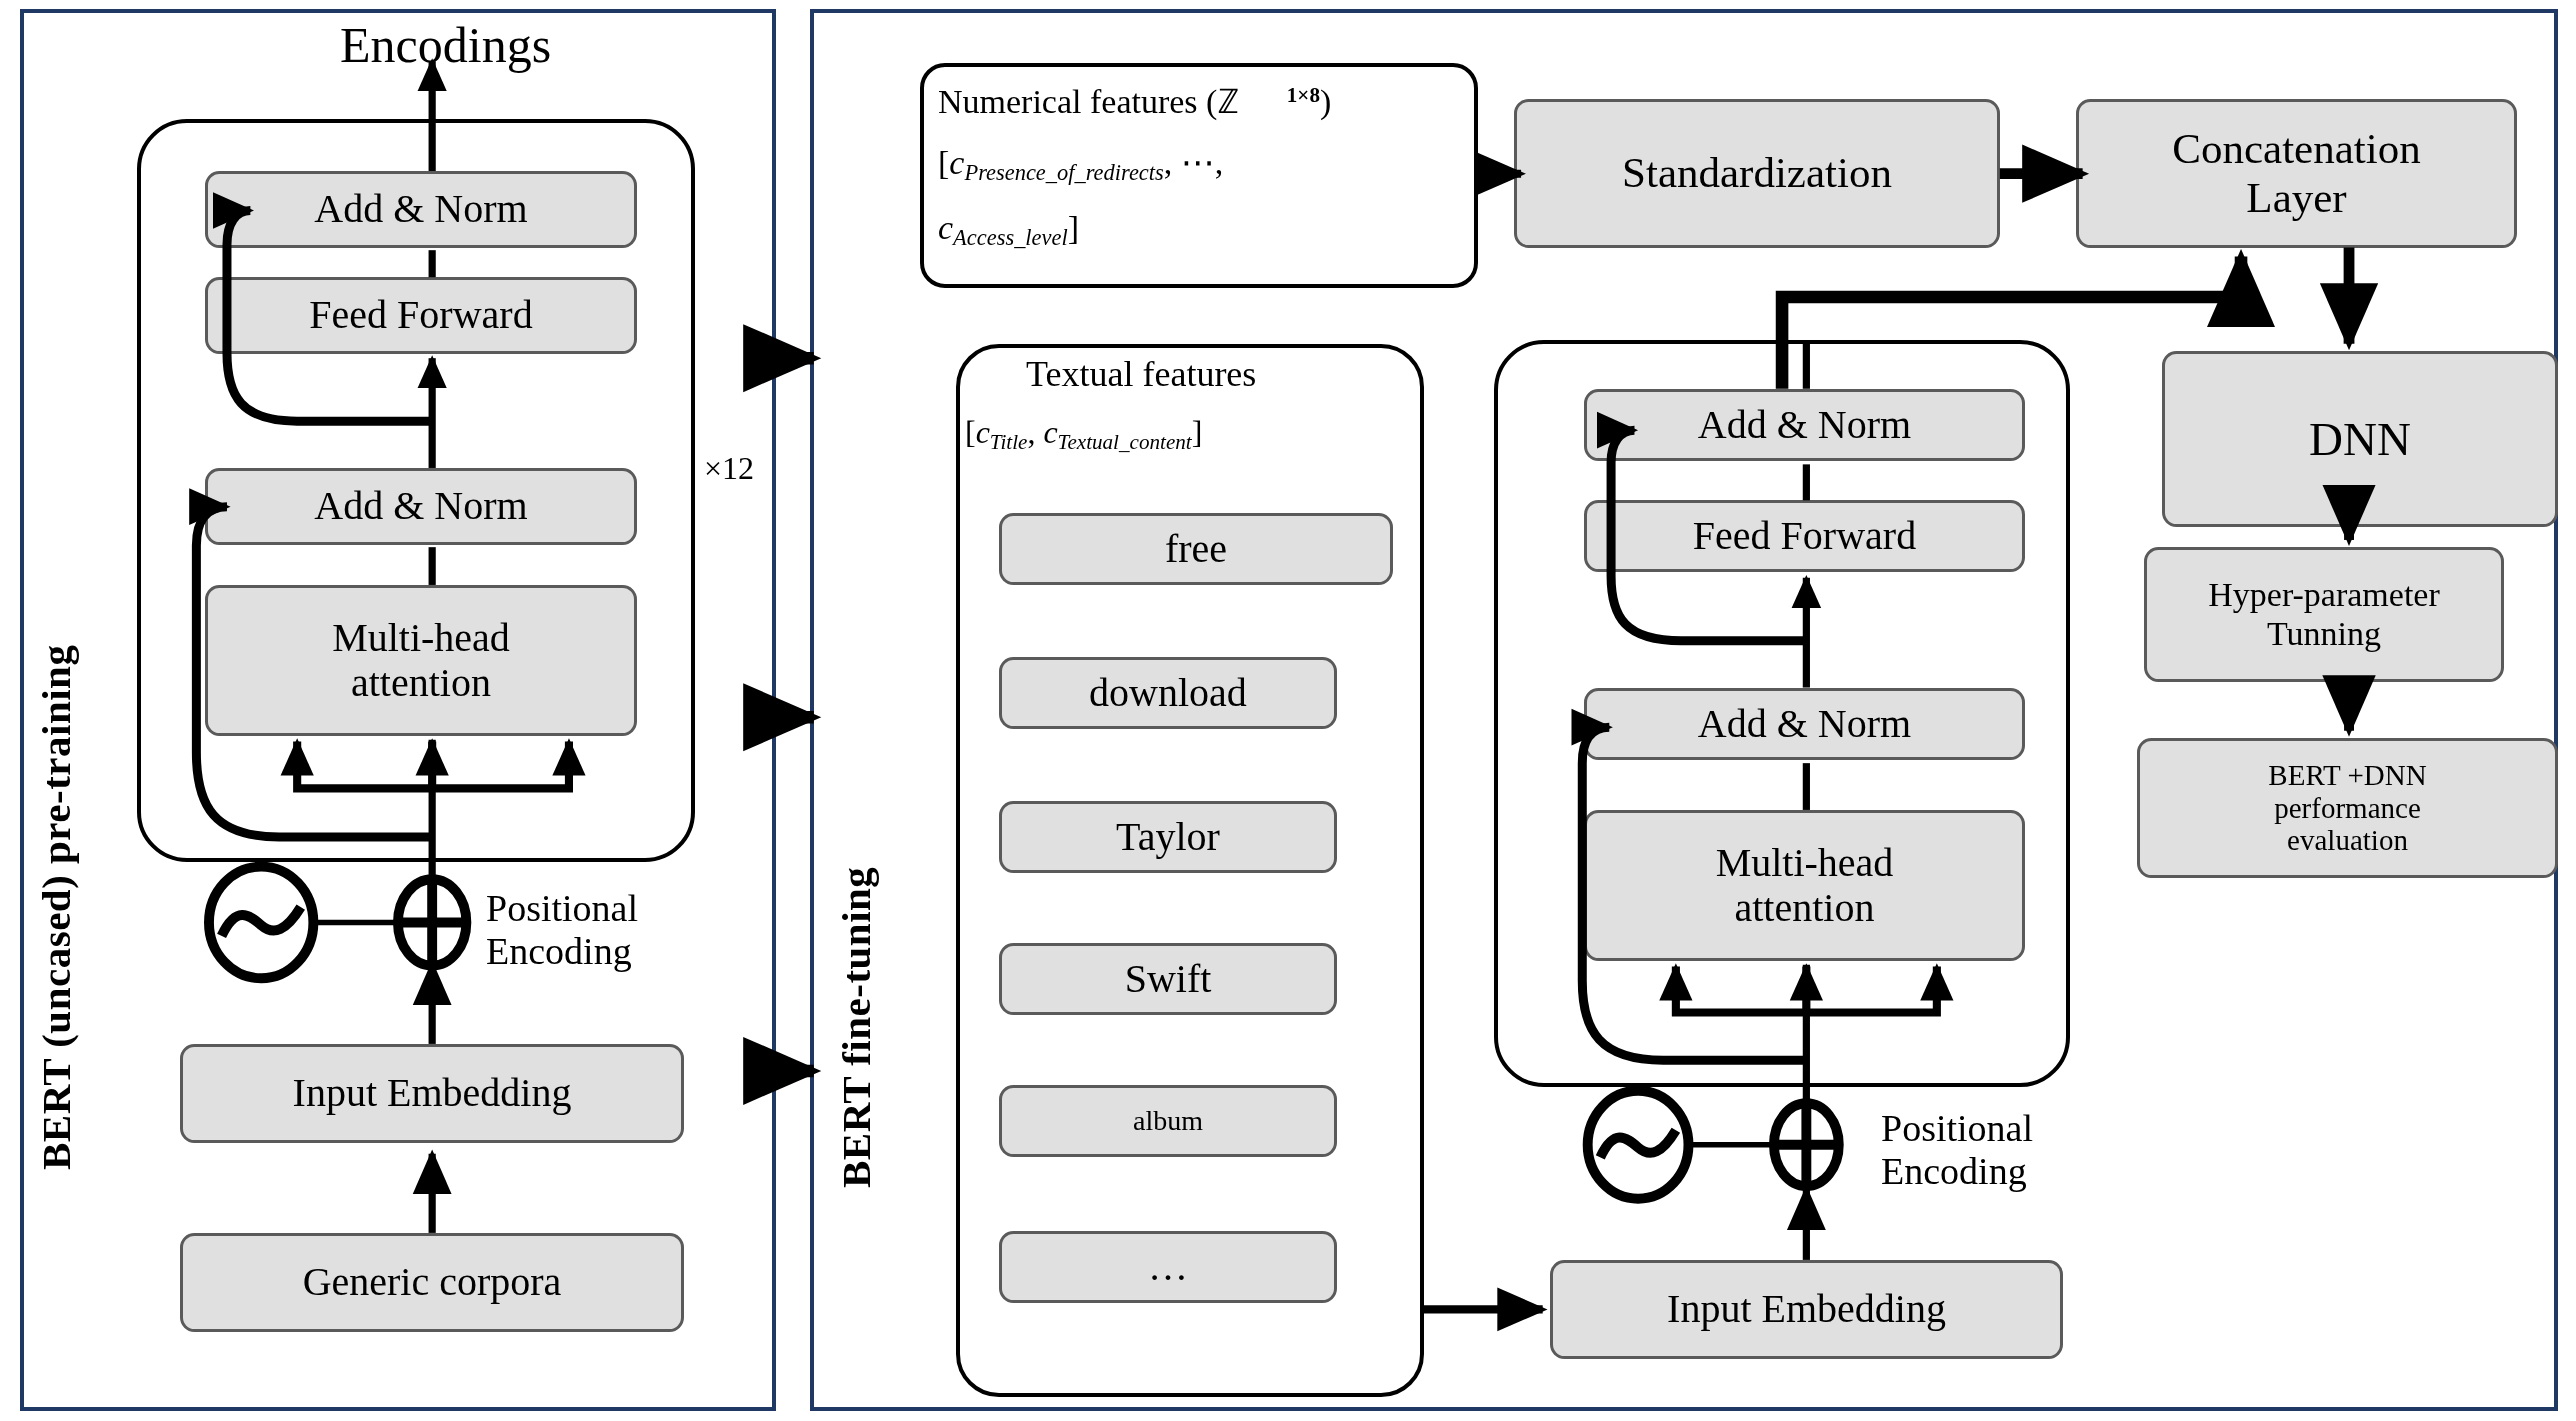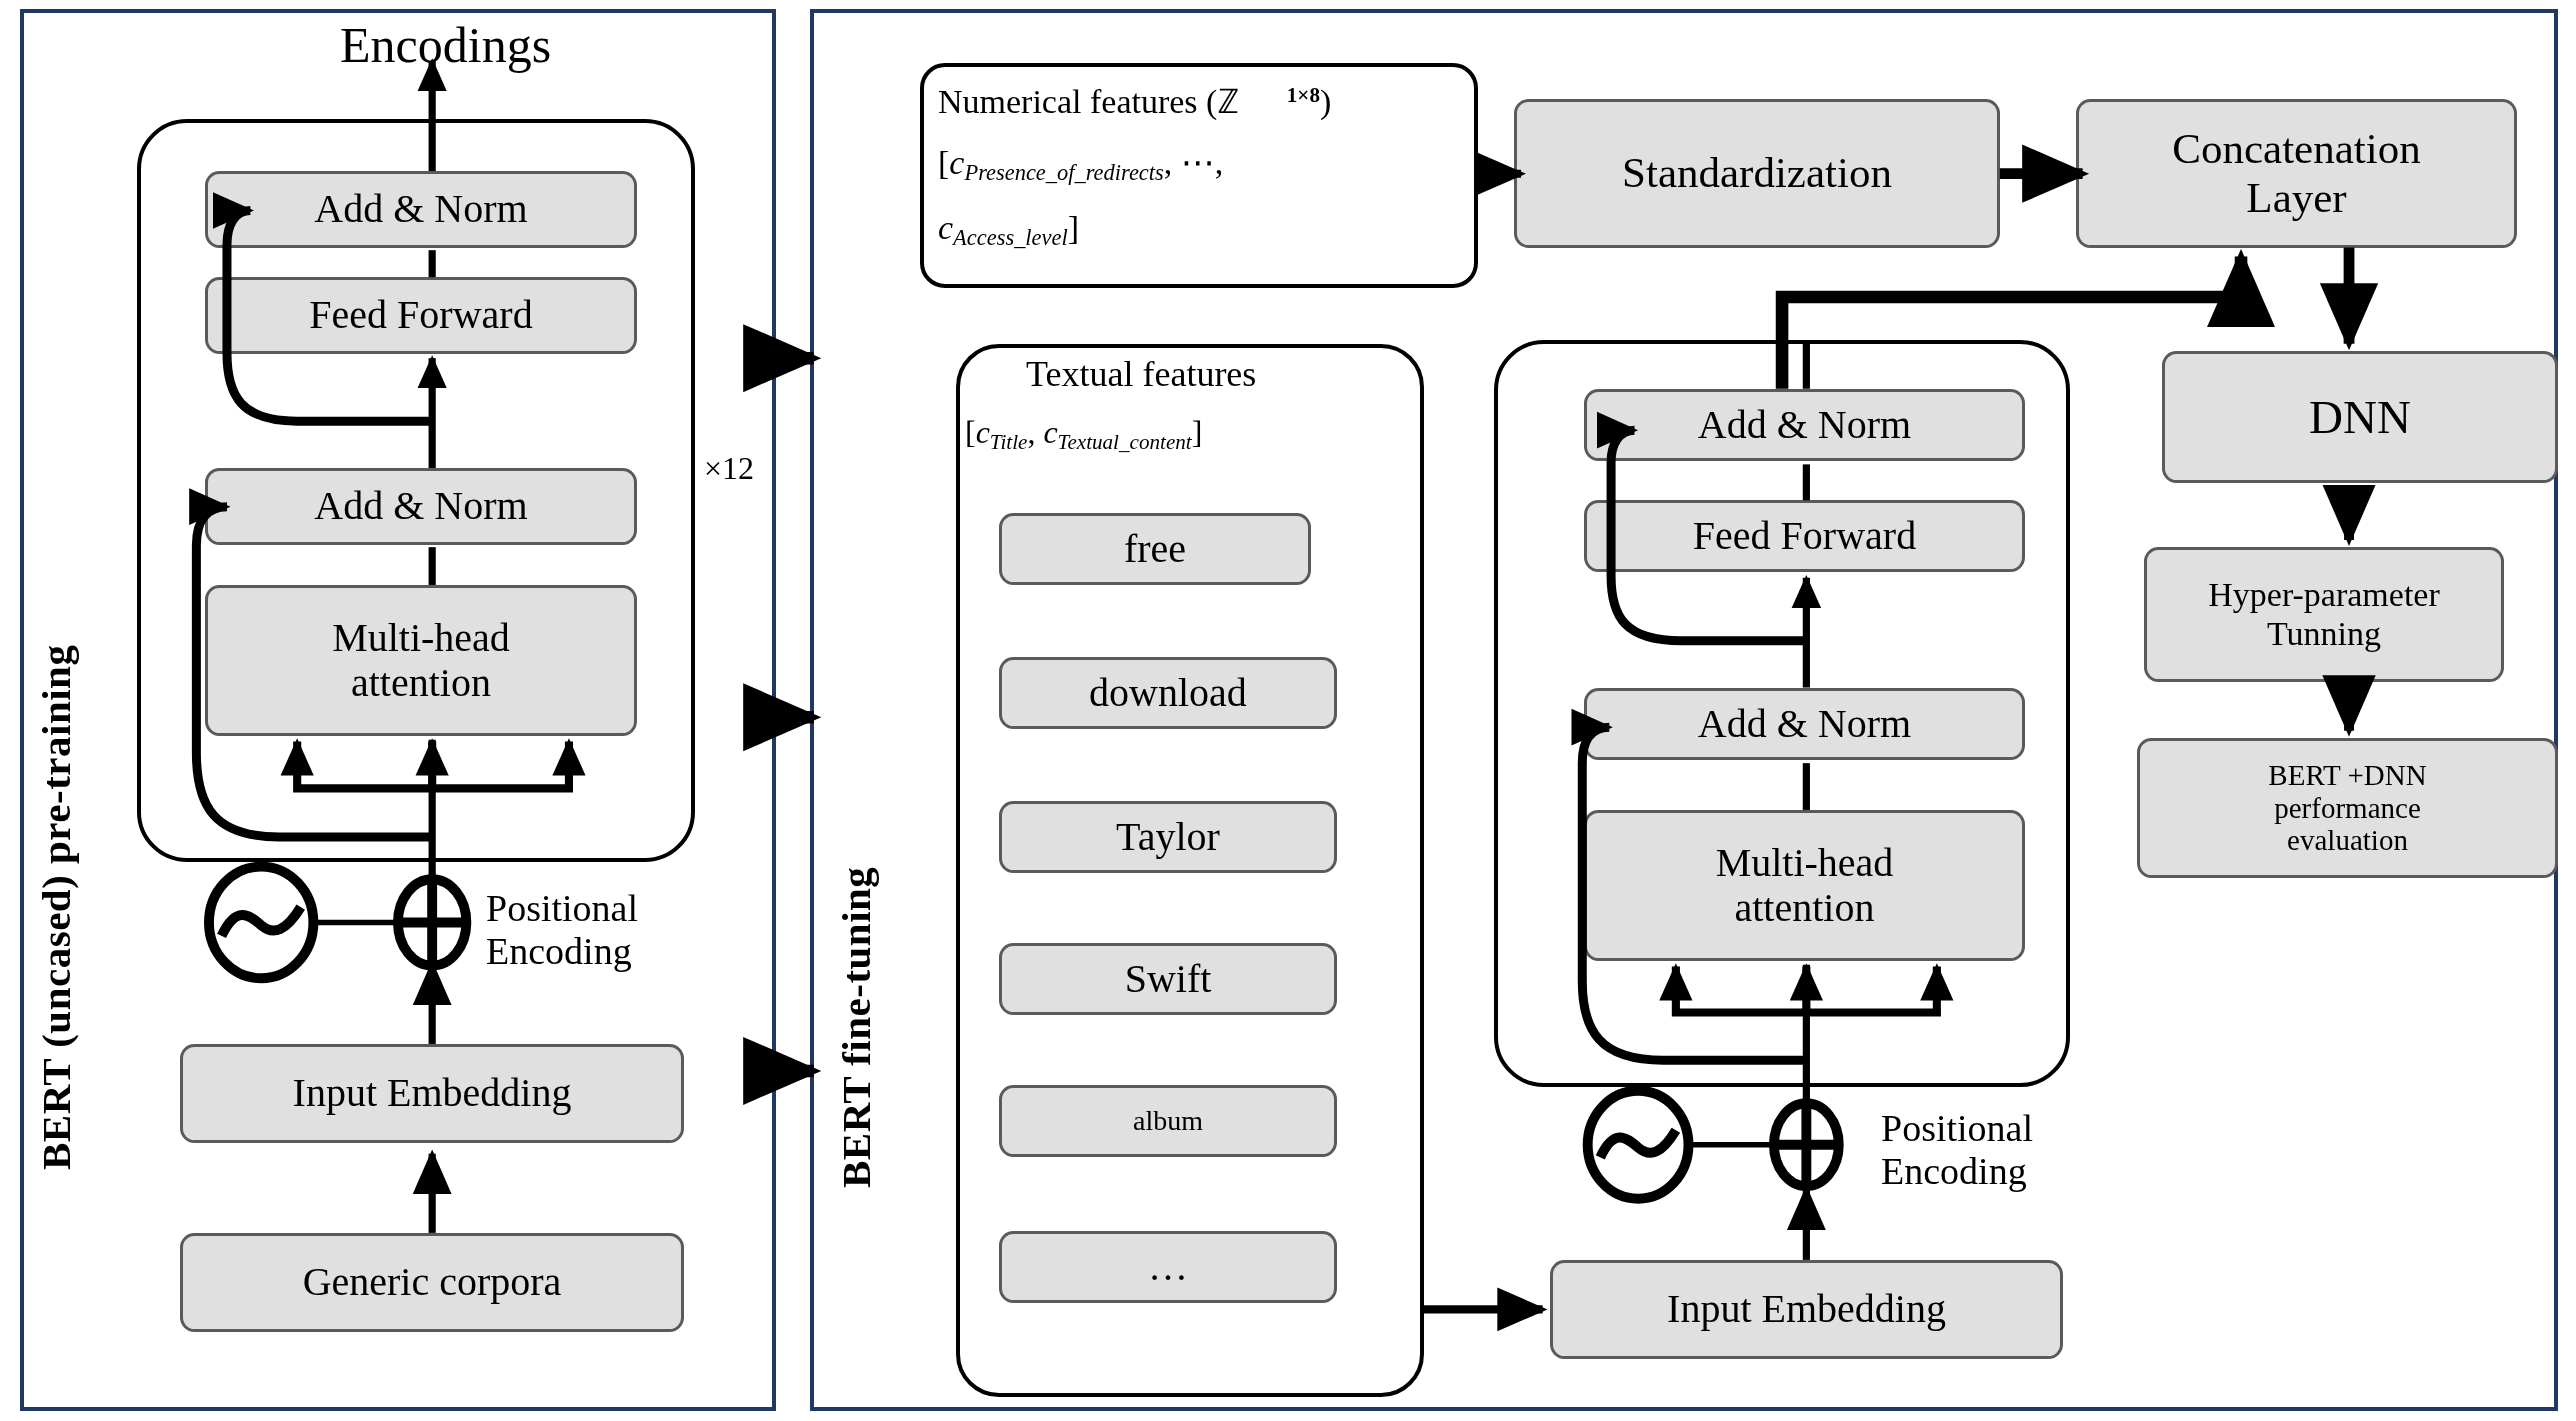--- a/index.html
+++ b/index.html
@@ -88,36 +88,36 @@
   </div>
   <div class="tlabel" style="left:938px;top:209px;font-size:34px;">
     <span class="it">c</span><span class="sub">Access_level</span><span>]</span>
   </div>
 
   <div class="gbox" style="left:1514px;top:99px;width:486px;height:149px;font-size:43px;">Standardization</div>
 
   <div class="gbox" style="left:2076px;top:99px;width:441px;height:149px;font-size:43px;white-space:pre-line;">Concatenation
 Layer</div>
 
-  <div class="gbox" style="left:2162px;top:351px;width:396px;height:132px;font-size:47px;">DNN</div>
+  <div class="gbox" style="left:2162px;top:351px;width:396px;height:176px;font-size:47px;">DNN</div>
 
   <div class="gbox" style="left:2144px;top:547px;width:360px;height:135px;font-size:34px;white-space:pre-line;">Hyper-parameter
 Tunning</div>
 
   <div class="gbox" style="left:2137px;top:738px;width:421px;height:140px;font-size:29px;white-space:pre-line;">BERT +DNN
 performance
 evaluation</div>
 
   <div class="wbox" style="left:956px;top:344px;width:468px;height:1053px;border-radius:43px;"></div>
   <div class="tlabel" style="left:1026px;top:353px;font-size:36px;">Textual features</div>
   <div class="tlabel" style="left:965px;top:414px;font-size:32px;">
     <span>[</span><span class="it">c</span><span class="sub">Title</span><span>, </span><span class="it">c</span><span class="sub">Textual_content</span><span>]</span>
   </div>
 
-  <div class="gbox" style="left:999px;top:513px;width:312px;height:72px;font-size:40px;">free</div>
+  <div class="gbox" style="left:999px;top:513px;width:394px;height:72px;font-size:40px;">free</div>
   <div class="gbox" style="left:999px;top:657px;width:338px;height:72px;font-size:40px;">download</div>
   <div class="gbox" style="left:999px;top:801px;width:338px;height:72px;font-size:40px;">Taylor</div>
   <div class="gbox" style="left:999px;top:943px;width:338px;height:72px;font-size:40px;">Swift</div>
   <div class="gbox" style="left:999px;top:1085px;width:338px;height:72px;font-size:28px;">album</div>
   <div class="gbox" style="left:999px;top:1231px;width:338px;height:72px;font-size:40px;">…</div>
 
   <div class="tblock" style="left:1494px;top:340px;width:576px;height:747px;"></div>
 
   <div class="gbox" style="left:1584px;top:389px;width:441px;height:72px;font-size:40px;">Add &amp; Norm</div>
   <div class="gbox" style="left:1584px;top:500px;width:441px;height:72px;font-size:40px;">Feed Forward</div>

